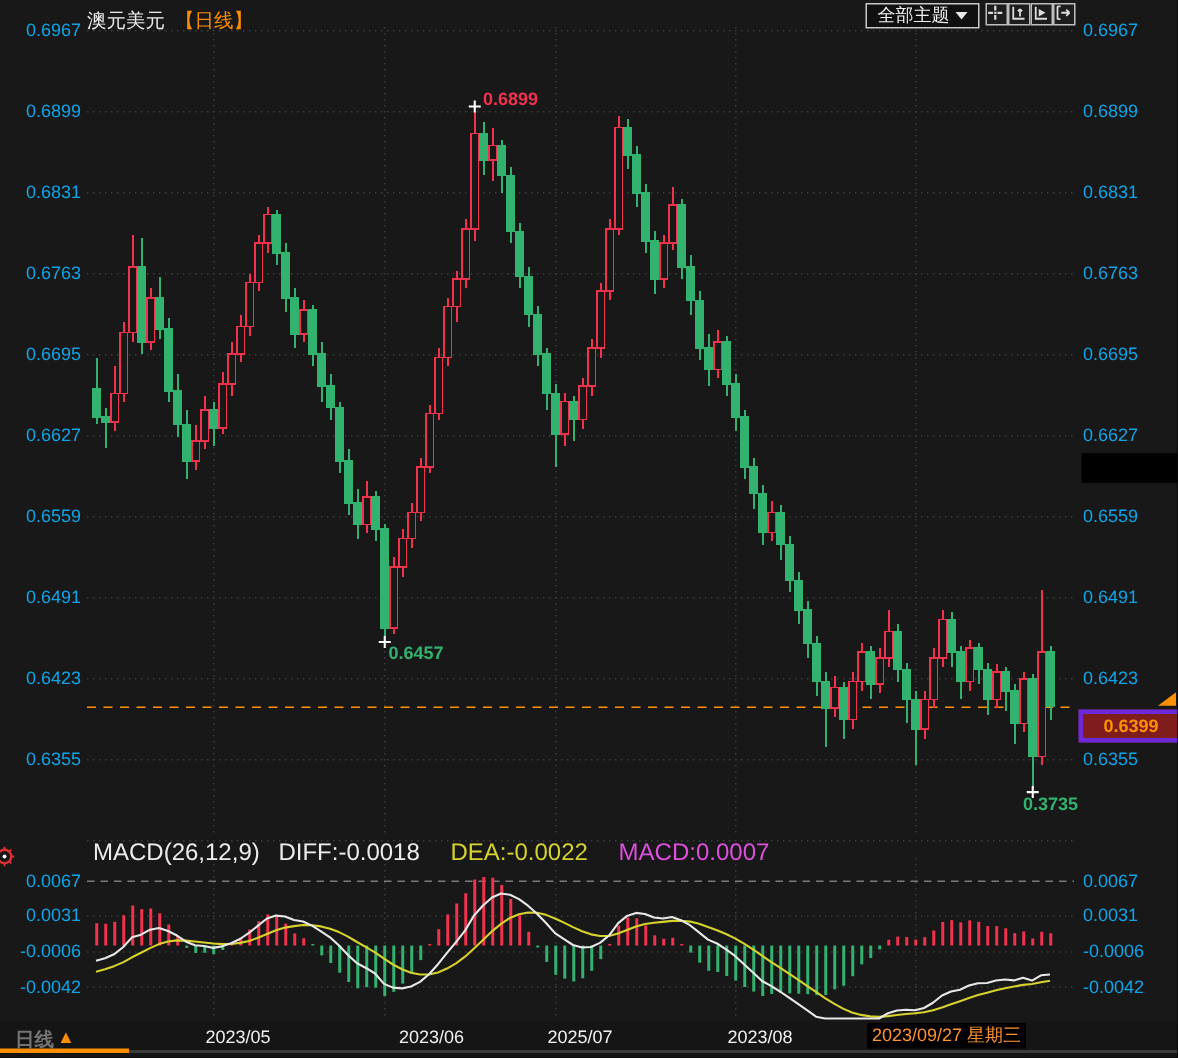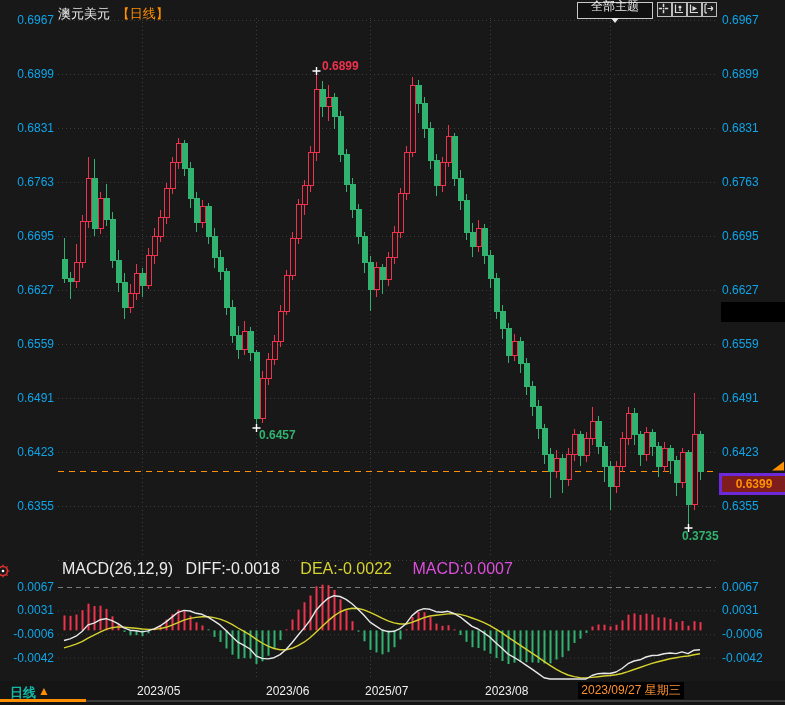--- a/index.html
+++ b/index.html
@@ -10,21 +10,21 @@
   }
   .abs{position:absolute;}
   .lbl{position:absolute;font-size:12px;color:#0ea5e9;white-space:nowrap;line-height:14px;}
   .title{position:absolute;left:58px;top:5px;font-size:13px;white-space:nowrap;}
   .title .sym{color:#eaeaea;}
   .title .tag{color:#ff8e00;margin-left:3px;}
   .dropdown{
     position:absolute;left:577px;top:2px;width:74px;height:15px;
     border:1px solid #c9c9c9;background:#101010;color:#f0f0f0;
     font-size:12px;line-height:15px;text-align:center;cursor:pointer;
-    display:flex;align-items:center;justify-content:center;gap:4px;flex-direction:column;
+    display:flex;align-items:center;justify-content:center;gap:4px;
   }
   .caret{width:0;height:0;border-left:4px solid transparent;border-right:4px solid transparent;border-top:5px solid #e8e8e8;display:inline-block;}
   .iconbtn{
     position:absolute;top:2px;width:13px;height:13px;border:1px solid #bdbdbd;
     background:#1d1d1d;display:flex;align-items:center;justify-content:center;cursor:pointer;
   }
   .ann{position:absolute;font-size:12px;font-weight:bold;white-space:nowrap;}
   .cp-box{
     position:absolute;left:719px;top:473px;width:64px;height:16px;
     border:3px solid #6d28d9;background:#7f1d1d;color:#ff9100;
@@ -32,21 +32,21 @@
   }
   .macd-header{position:absolute;left:62px;top:560px;font-size:16px;white-space:nowrap;}
   .macd-header .t1{color:#ececec;}
   .macd-header .t2{color:#ececec;margin-left:8px;}
   .macd-header .t3{color:#d6d22e;margin-left:16px;}
   .macd-header .t4{color:#dd4fdd;margin-left:16px;}
   .black-patch{position:absolute;left:721px;top:302px;width:64px;height:20px;background:#000;}
   .bottom-bar{position:absolute;left:0;top:681px;width:785px;height:24px;background:#151515;}
   .bottom-line{position:absolute;left:0;top:700px;width:785px;height:2px;background:#3c3c3c;}
   .tab-underline{position:absolute;left:0;top:699px;width:86px;height:3px;background:#ff8e00;}
-  .period-tab{position:absolute;left:10px;top:684px;color:#14b8a6;font-size:13px;font-weight:bold;cursor:pointer;}
+  .period-tab{position:absolute;left:10px;top:684px;color:#737373;font-size:13px;font-weight:bold;cursor:pointer;}
   .tab-arrow{position:absolute;left:38px;top:684px;color:#ff8e00;font-size:12px;cursor:pointer;}
   .xlabel{position:absolute;top:684px;font-size:12px;color:#f0f0f0;white-space:nowrap;}
   .sel-date{
     position:absolute;left:578px;top:682px;width:106px;height:17px;background:#000;
     color:#ff9232;font-size:12px;line-height:17px;text-align:center;white-space:nowrap;
   }
   svg{position:absolute;left:0;top:0;}
 </style>
 </head>
 <body>

